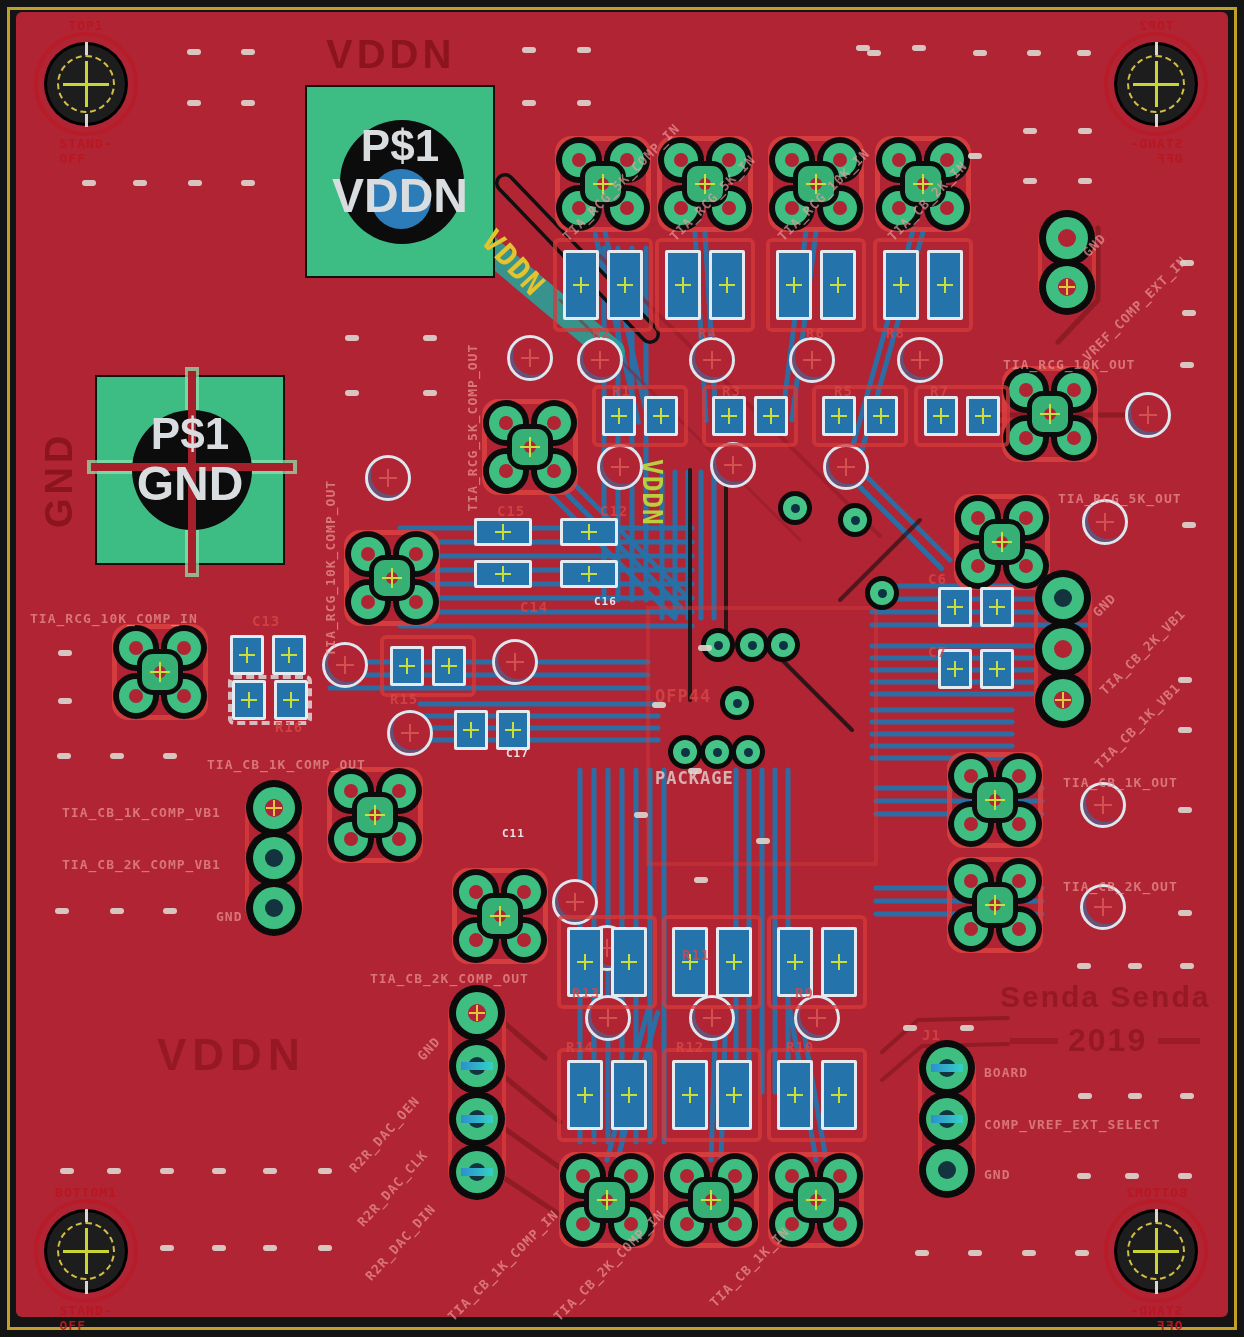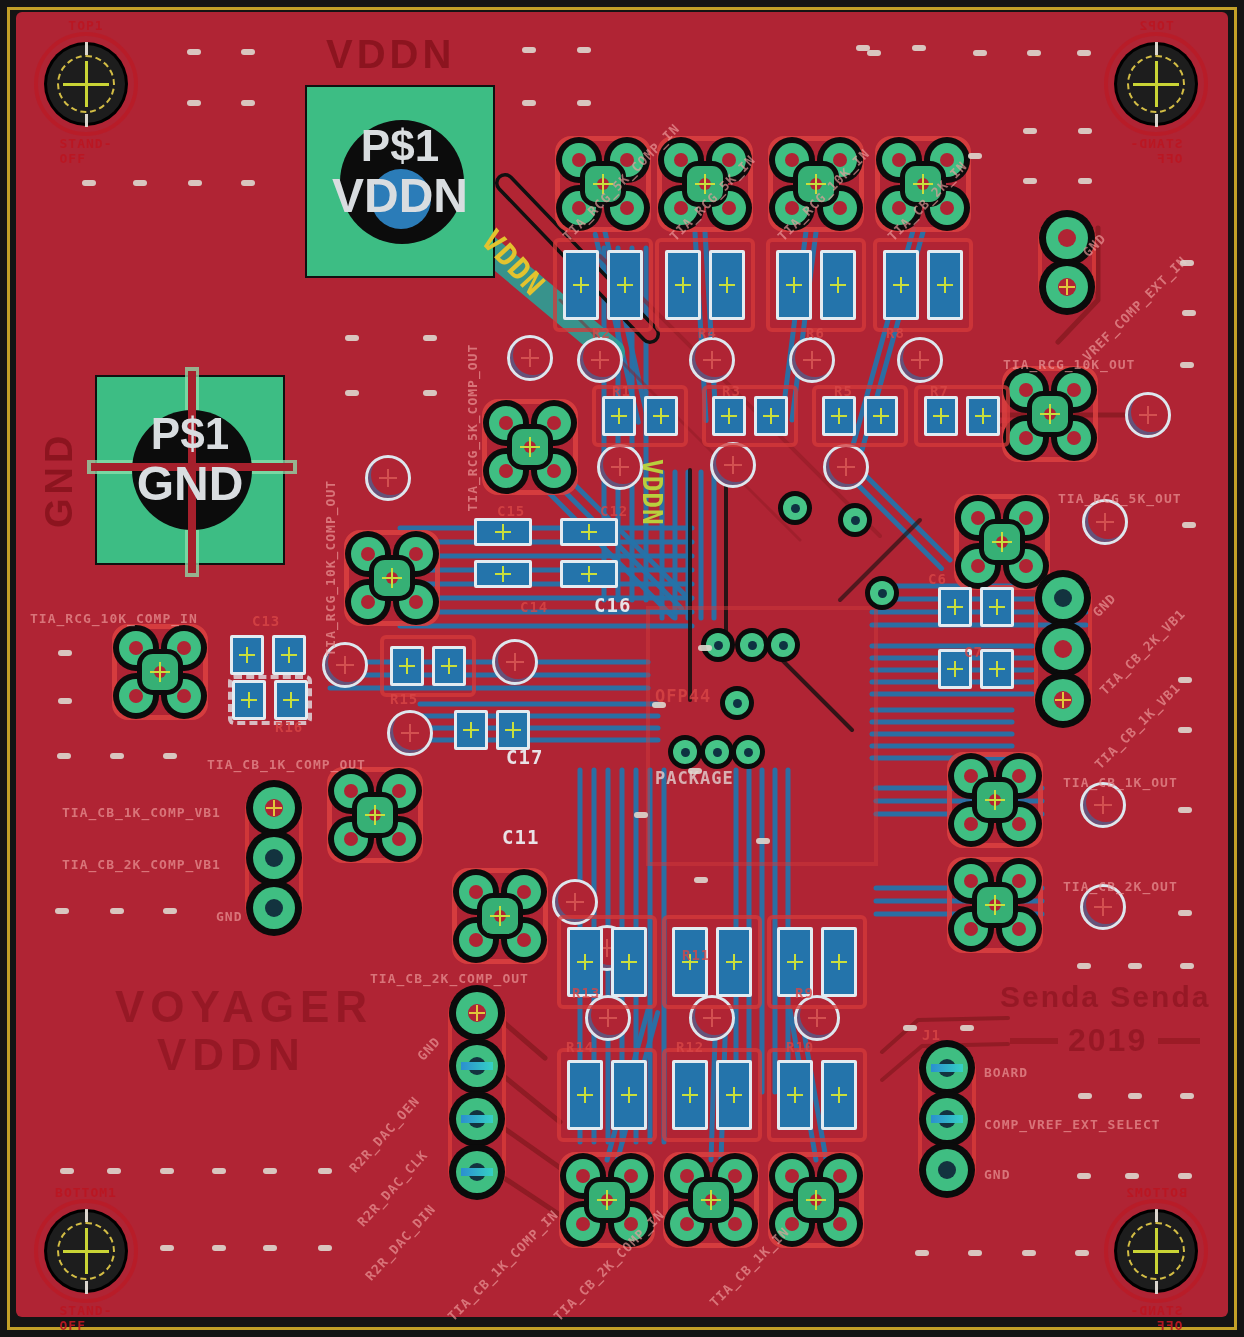--- a/index.html
+++ b/index.html
@@ -11,21 +11,21 @@
   #traces{position:absolute;left:0;top:0;z-index:2;pointer-events:none;}
   #parts,#labels{position:absolute;left:0;top:0;width:1244px;height:1337px;z-index:3;}
   #labels{z-index:5;}
   .abs{position:absolute;}
 
   
   .lbl{position:absolute;white-space:nowrap;font:bold 13px "DejaVu Sans Mono",monospace;
        letter-spacing:1px;transform-origin:0 50%;line-height:1;}
   .rose{color:rgba(238,158,158,.66);}
   .ref{color:rgba(216,70,70,.8);font-size:14px;}
-  .white{color:rgba(238,243,245,.92);font-size:19px;}
+  .white{color:rgba(238,243,245,.92);font-size:11px;}
   .yellow{color:#e3c32e;}
   .ygreen{color:#b9cf3d;}
   .bigtxt{position:absolute;font-family:"Liberation Sans",sans-serif;font-weight:700;
           color:rgba(134,18,29,.88);line-height:1;white-space:nowrap;}
   .faded{color:rgba(134,18,29,.62);}
 
   
   .quad{position:absolute;width:96px;height:96px;margin:-48px 0 0 -48px;box-sizing:border-box;
         border:5px solid rgba(218,64,64,.88);border-radius:16px;}
   .rpad{position:absolute;width:34px;height:34px;margin:-17px 0 0 -17px;border-radius:50%;
@@ -674,21 +674,20 @@
     <div class="bp-circle" style="left:35px;top:33px;width:120px;height:120px"></div>
     <div class="gbar" style="left:91px;top:-6px;width:8px;height:202px;background:#a6202c"></div>
     <div class="gbar" style="left:-6px;top:86px;width:202px;height:8px;background:#a6202c"></div>
     <div class="bp-text" style="top:36px;font-size:44px">P$1</div>
     <div class="bp-text" style="top:84px;font-size:48px">GND</div>
   </div>
 
   <div class="bigtxt" style="left:326px;top:34px;font-size:40px;letter-spacing:4px;z-index:5">VDDN</div>
   <div class="bigtxt" style="left:40px;top:528px;font-size:38px;letter-spacing:4px;transform:rotate(-90deg);transform-origin:0 0;z-index:5">GND</div>
 
-  <div class="bigtxt faded" style="left:115px;top:985px;font-size:44px;letter-spacing:6px;z-index:5">VOYAGER</div>
   <div class="bigtxt faded" style="left:157px;top:1033px;font-size:44px;letter-spacing:6px;z-index:5">VDDN</div>
 
   <div class="bigtxt faded" style="left:1000px;top:982px;font-size:30px;letter-spacing:2px;z-index:5">Senda Senda</div>
   <div class="bigtxt faded" style="left:1068px;top:1024px;font-size:32px;letter-spacing:2px;z-index:5">2019</div>
   <div class="dsline" style="left:1010px;top:1038px;width:48px;z-index:5"></div>
   <div class="dsline" style="left:1158px;top:1038px;width:42px;z-index:5"></div>
 
   <div class="lbl ref" style="left:655px;top:688px;font-size:17px;z-index:5">QFP44</div>
   <div class="lbl" style="left:655px;top:770px;font-size:17px;color:rgba(225,200,200,.85);z-index:5">PACKAGE</div>
   <div class="abs" style="left:646px;top:606px;width:232px;height:260px;border:4px solid rgba(210,60,60,.45);box-sizing:border-box;z-index:2"></div>
@@ -739,21 +738,21 @@
       <div class="lbl ref" style="left: 566px; top: 1040px;">R14</div>
       <div class="lbl ref" style="left: 676px; top: 1040px;">R12</div>
       <div class="lbl ref" style="left: 786px; top: 1040px;">R10</div>
       <div class="lbl ref" style="left: 390px; top: 692px;">R15</div>
       <div class="lbl ref" style="left: 275px; top: 720px;">R16</div>
       <div class="lbl ref" style="left: 252px; top: 614px;">C13</div>
       <div class="lbl ref" style="left: 497px; top: 504px;">C15</div>
       <div class="lbl ref" style="left: 520px; top: 600px;">C14</div>
       <div class="lbl ref" style="left: 600px; top: 504px;">C12</div>
       <div class="lbl ref" style="left: 928px; top: 572px;">C6</div>
-      <div class="lbl ref" style="left: 928px; top: 645px; margin-left: 36px;">C7</div>
+      <div class="lbl ref" style="left: 928px; top: 645px;">C7</div>
       <div class="lbl ref" style="left: 922px; top: 1028px;">J1</div>
       <div class="lbl white" style="left: 594px; top: 596px;">C16</div>
       <div class="lbl white" style="left: 506px; top: 748px;">C17</div>
       <div class="lbl white" style="left: 502px; top: 828px;">C11</div>
       <div class="lbl yellow" style="left: 487px; top: 220px; transform: rotate(47deg); font-size: 30px;">VDDN</div>
       <div class="lbl ygreen" style="left: 652px; top: 446px; transform: rotate(90deg); font-size: 26px;">VDDN</div>
       <div class="dash" style="position: absolute; left: 522px; top: 47px;"></div>
       <div class="dash" style="position: absolute; left: 577px; top: 47px;"></div>
       <div class="dash" style="position: absolute; left: 856px; top: 45px;"></div>
       <div class="dash" style="position: absolute; left: 912px; top: 45px;"></div>

